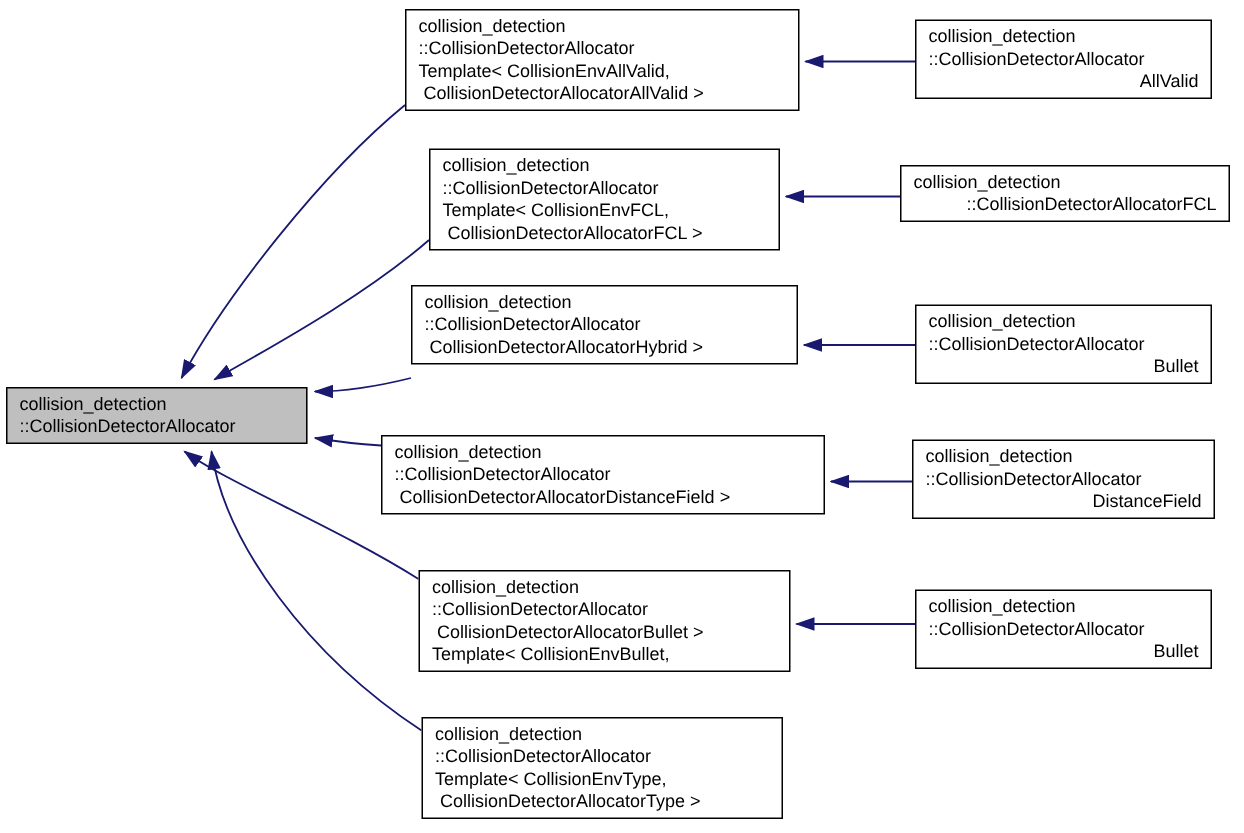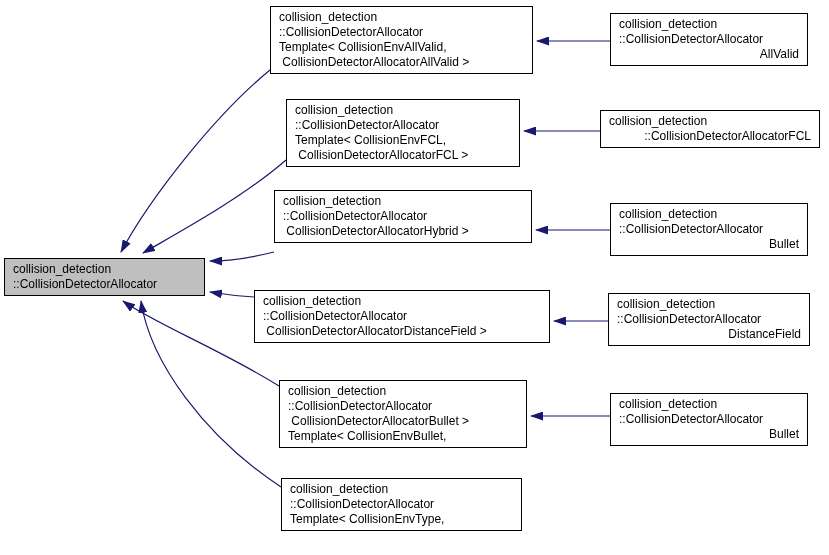--- a/index.html
+++ b/index.html
@@ -121,20 +121,21 @@
     <div class="line">collision_detection</div>
     <div class="line">::CollisionDetectorAllocator</div>
     <div class="line"> CollisionDetectorAllocatorBullet &gt;</div>
     <div class="line">Template&lt; CollisionEnvBullet,</div>
   </div>
 
   <div class="node n-m6">
     <div class="line">collision_detection</div>
     <div class="line">::CollisionDetectorAllocator</div>
     <div class="line">Template&lt; CollisionEnvType,</div>
+    <div class="line"> CollisionDetectorAllocatorType &gt;</div>
   </div>
 
   <div class="node right n-r1">
     <div class="line">collision_detection</div>
     <div class="line">::CollisionDetectorAllocator</div>
     <div class="line">AllValid</div>
   </div>
 
   <div class="node right n-r2">
     <div class="line">collision_detection</div>

